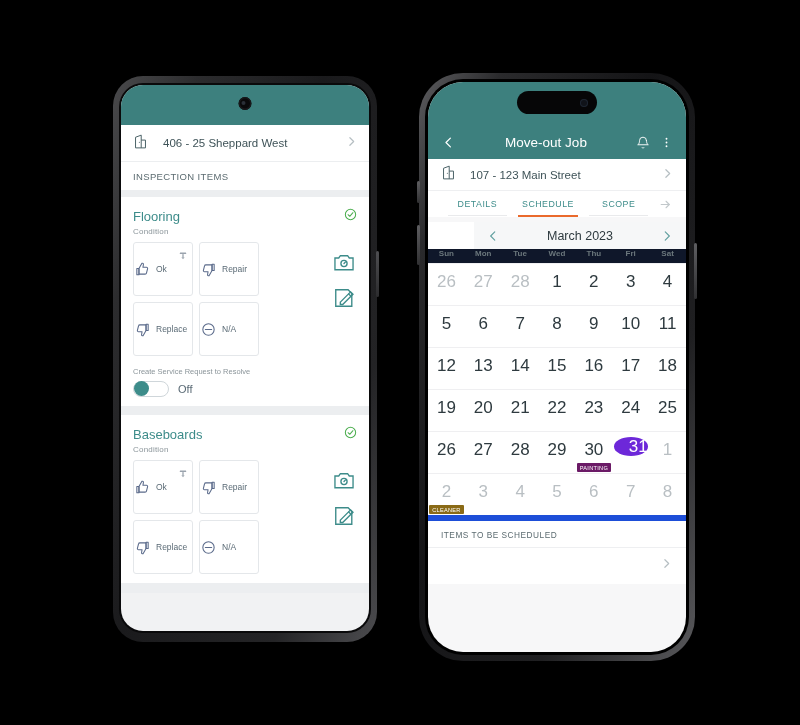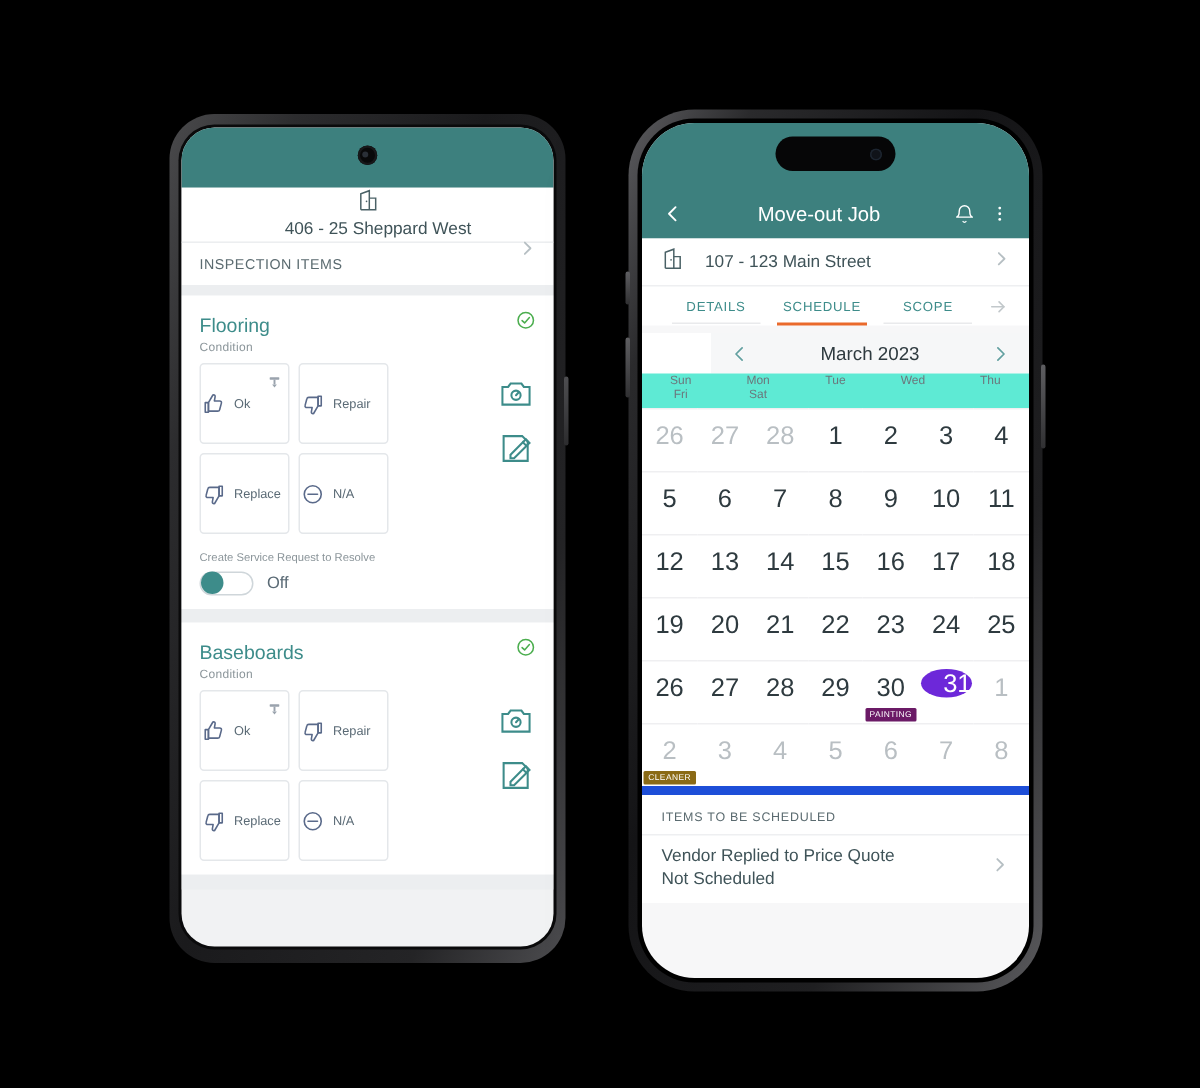--- a/index.html
+++ b/index.html
@@ -116,21 +116,20 @@
 
   
   .a-prop {
     background: #ffffff;
     height: 36px;
     display: flex;
     align-items: center;
     padding: 0 11px;
     box-sizing: border-box;
     cursor: pointer;
-    flex-direction: column;
   }
   .a-prop-text {
     margin-left: 14px;
     font-size: 11.5px;
     color: #3f5358;
   }
   .a-prop-chev { margin-left: auto; }
 
   .a-section-label {
     background: #ffffff;
@@ -411,23 +410,24 @@
     background: #f6f7f8;
     margin-left: 46px;
   }
   .i-cal-title {
     font-size: 12.5px;
     color: #2e3a3f;
   }
   .i-cal-nav { cursor: pointer; display: flex; }
   .i-dow {
     display: grid;
-    grid-template-columns: repeat(5, 1fr);
-    background: #5eead4;
+    grid-template-columns: repeat(7, 1fr);
+    background: #0f172a;
     padding-bottom: 5px;
+    font-weight: bold;
   }
   .i-dow span {
     text-align: center;
     font-size: 8px;
     color: #6b777c;
   }
   .i-grid {
     display: grid;
     grid-template-columns: repeat(7, 1fr);
   }
@@ -879,24 +879,20 @@
               <span class="i-day-num">7</span>
             </div>
             <div class="i-day muted">
               <span class="i-day-num">8</span>
             </div>
           </div>
       </div>
 
       <div class="i-sched-header">ITEMS TO BE SCHEDULED</div>
       <div class="i-sched-item">
-        <span class="i-sched-lines">
-          <span class="i-sched-l1">Vendor Replied to Price Quote</span>
-          <span class="i-sched-l2">Not Scheduled</span>
-        </span>
         <span class="i-sched-chev">
           <svg width="13" height="13" viewBox="0 0 24 24" fill="none" stroke="#b6bfc3" stroke-width="2.2" stroke-linecap="round" stroke-linejoin="round">
               <polyline points="9 5 16 12 9 19"></polyline>
             </svg>
         </span>
       </div>
 
     </div>
   </div>
 </div>

